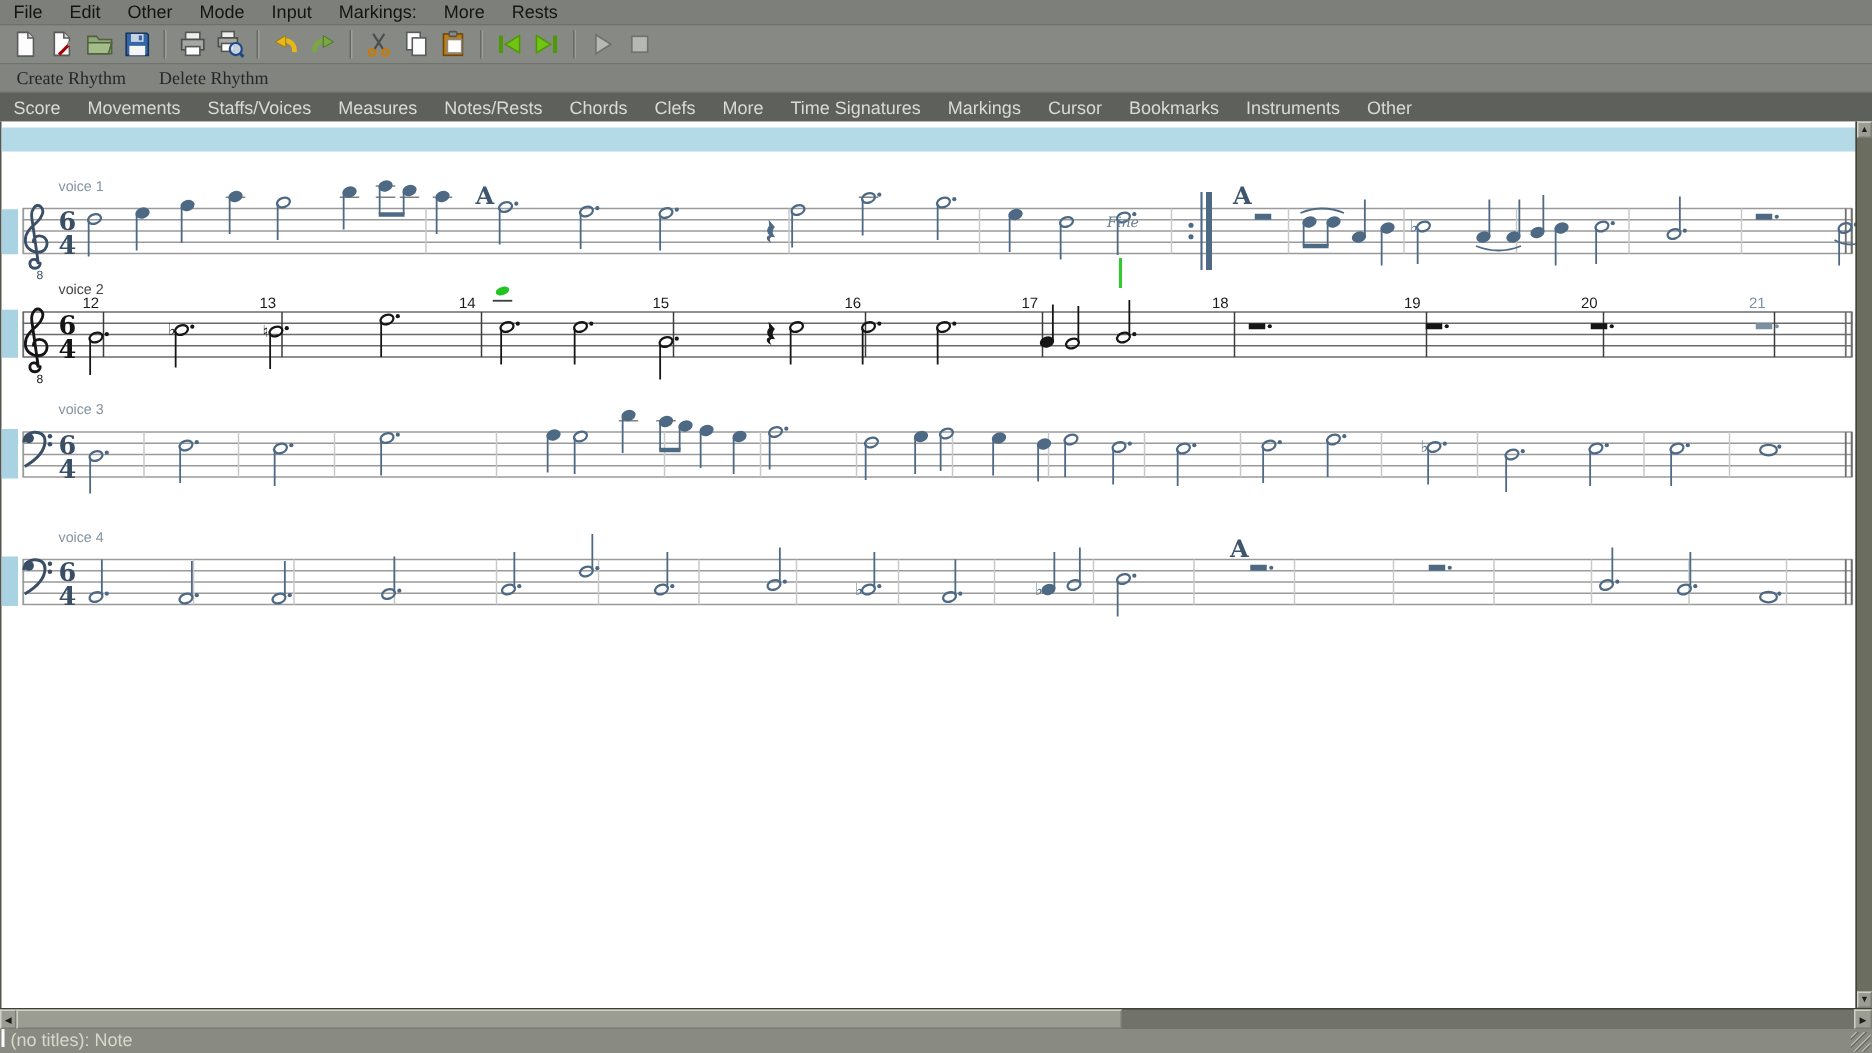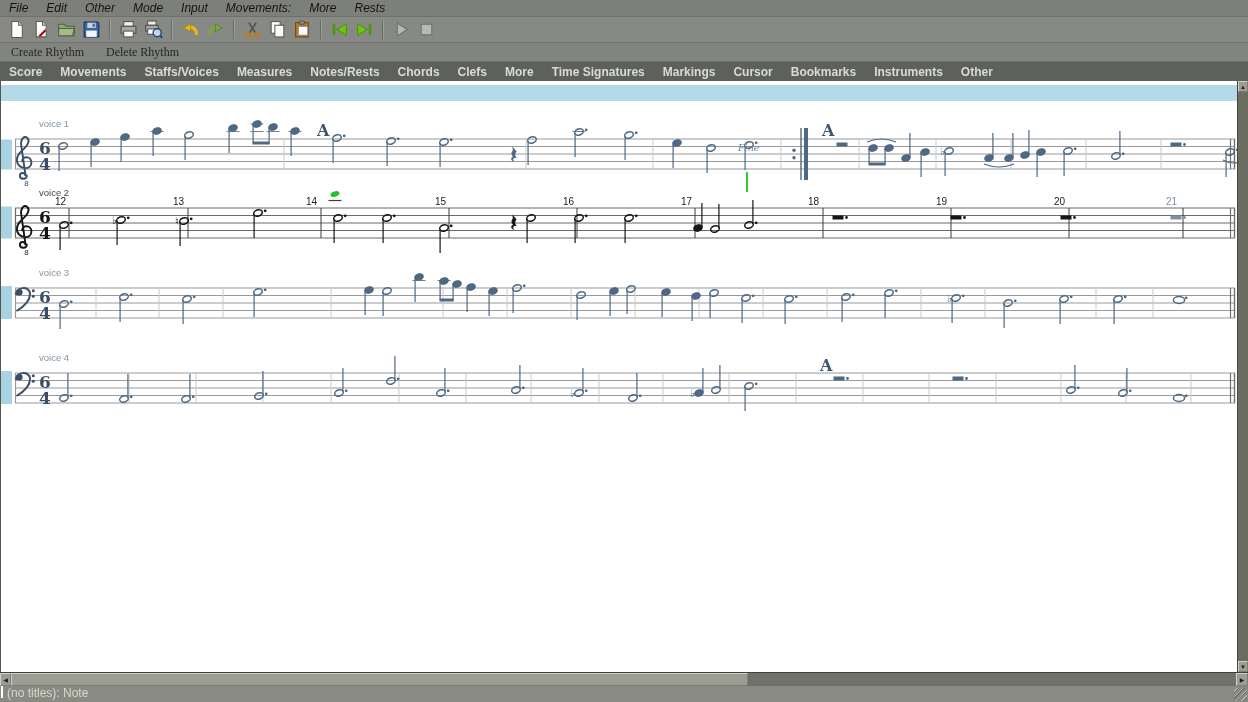--- a/index.html
+++ b/index.html
@@ -1,29 +1,29 @@
 <!DOCTYPE html>
 <html><head>
 <meta charset="utf-8">
 <style>
   html,body{margin:0;padding:0;}
   body{width:1248px;height:702px;overflow:hidden;background:#838583;
        font-family:"Liberation Sans",sans-serif;-webkit-font-smoothing:antialiased;}
   .menubar{height:17px;background:#7d7f7b;display:flex;align-items:center;
            font-size:12px;color:#15150f;border-bottom:1px solid #6e706a;box-sizing:border-box;}
-  .menu-item{padding:1px 9px 2px 9px;cursor:default;font-style:italic;}
+  .menu-item{padding:1px 9px 2px 9px;cursor:default;}
   .toolbar{height:26px;background:#878985;display:flex;align-items:center;
            padding-left:4px;box-sizing:border-box;border-bottom:1px solid #70726c;}
   .tbtn{width:25px;height:24px;display:flex;align-items:center;justify-content:center;}
   .tsep{width:0;height:19px;border-left:1px solid #686a64;border-right:1px solid #9da09a;margin:0 5px;}
   .rhythmbar{height:19px;background:#82847f;display:flex;align-items:center;
              font-size:12px;color:#26262a;border-bottom:1px solid #6e706a;box-sizing:border-box;font-family:Liberation Serif, serif;}
   .rbtn{padding:0 11px;}
   .modetabs{height:19px;background:#5e605b;display:flex;align-items:center;
-            font-size:12px;color:#d9dbd4;box-sizing:border-box;font-weight:bold;}
+            font-size:12px;color:#d9dbd4;box-sizing:border-box;}
   .mtab{padding:0 9px;}
   .score{position:relative;height:591px;background:#ffffff;border-left:1px solid #55574f;box-sizing:border-box;}
   .score svg{position:absolute;left:0;top:0;}
   .vscroll{position:absolute;right:0;top:0;width:11px;height:591px;background:#6b6d61;border-left:1px solid #43453b;box-sizing:border-box;}
   .vbtn{position:absolute;left:0;width:10px;height:11px;background:#9b9d93;
         border:1px outset #cfd1c7;box-sizing:border-box;font-size:6px;color:#1d1d1d;
         display:flex;align-items:center;justify-content:center;}
   .vbtn.top{top:0;} .vbtn.bot{bottom:0;}
   .hscroll{height:14px;background:#71736a;display:flex;border-top:1px solid #3f4138;box-sizing:border-box;}
   .harrow{width:11px;background:#9b9d93;border:1px outset #cfd1c7;box-sizing:border-box;
@@ -40,21 +40,21 @@
 </style>
 </head>
 <body>
 
 <div class="menubar" id="menubar">
     <span class="menu-item">File</span>
     <span class="menu-item">Edit</span>
     <span class="menu-item">Other</span>
     <span class="menu-item">Mode</span>
     <span class="menu-item">Input</span>
-    <span class="menu-item">Movements:</span>
+    <span class="menu-item">Markings:</span>
     <span class="menu-item">More</span>
     <span class="menu-item">Rests</span>
   </div>
 <div class="toolbar" id="toolbar">
     <div class="tbtn">
       <svg viewBox="0 0 18 18" width="19" height="19">
         <path d="M4.5,1.5 h6.5 l3.5,3.5 v11.5 h-10 z" fill="#fdfdfd" stroke="#5a5a5a"></path>
         <path d="M11,1.5 v3.5 h3.5" fill="#d8d8d8" stroke="#5a5a5a"></path>
       </svg>
     </div>

